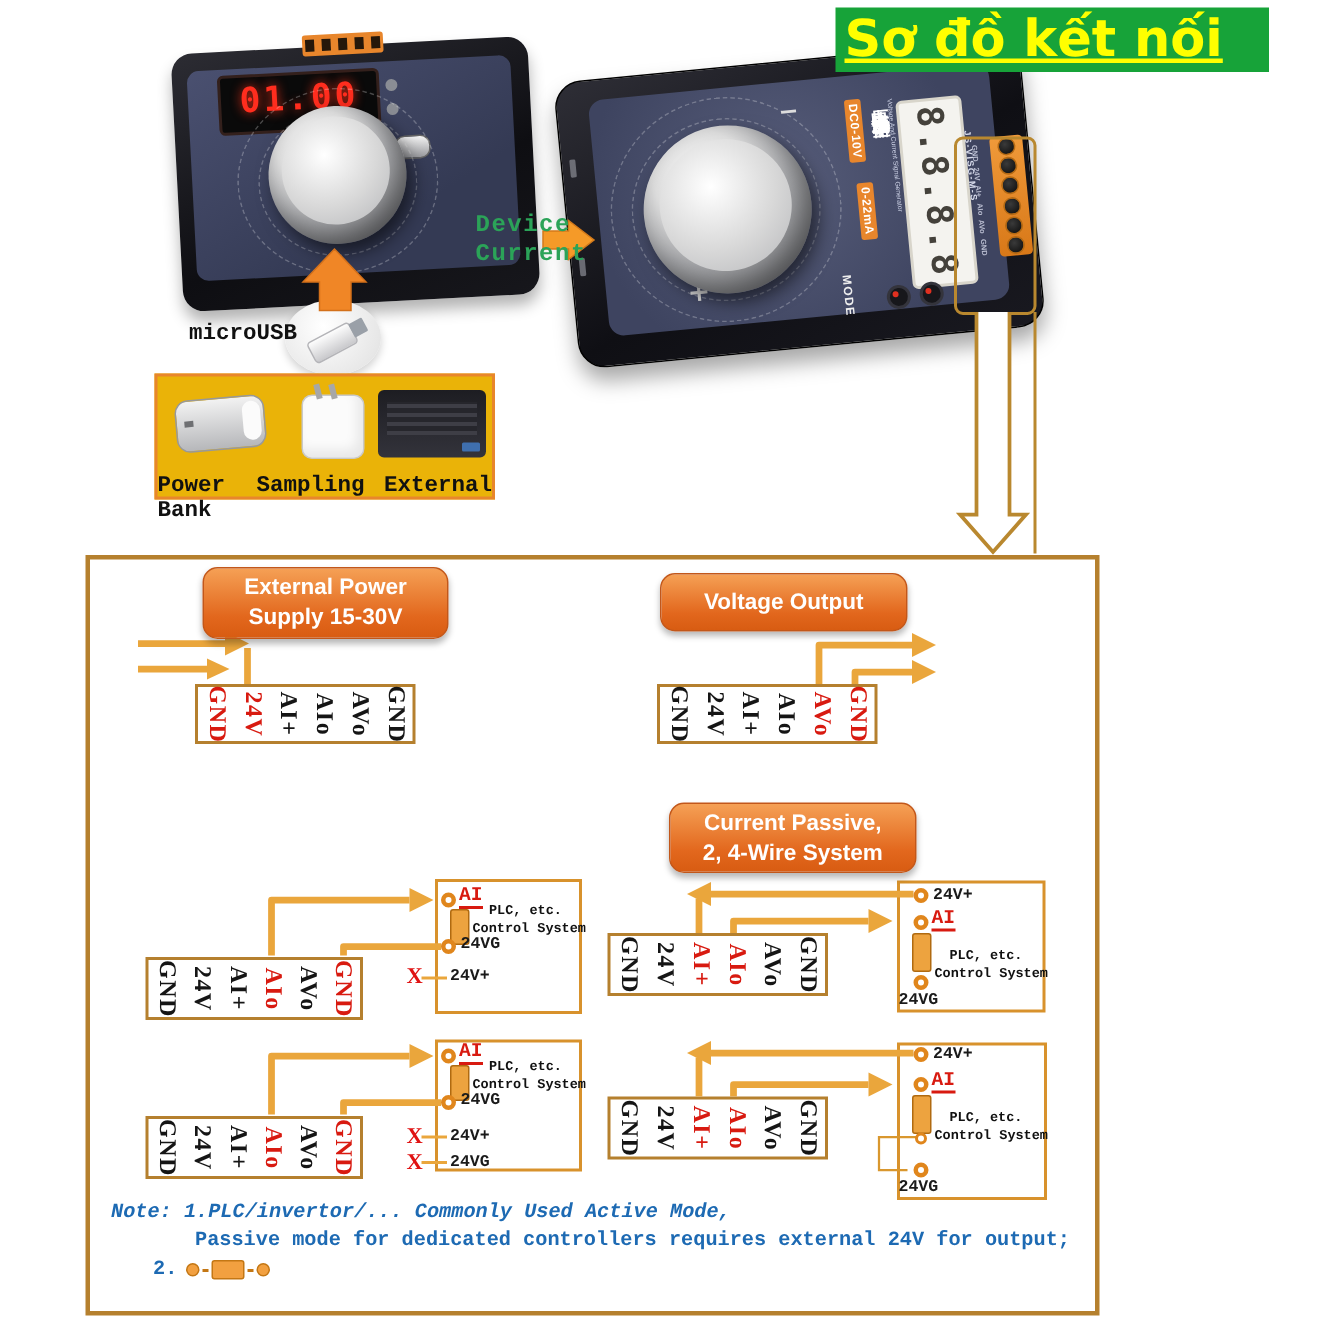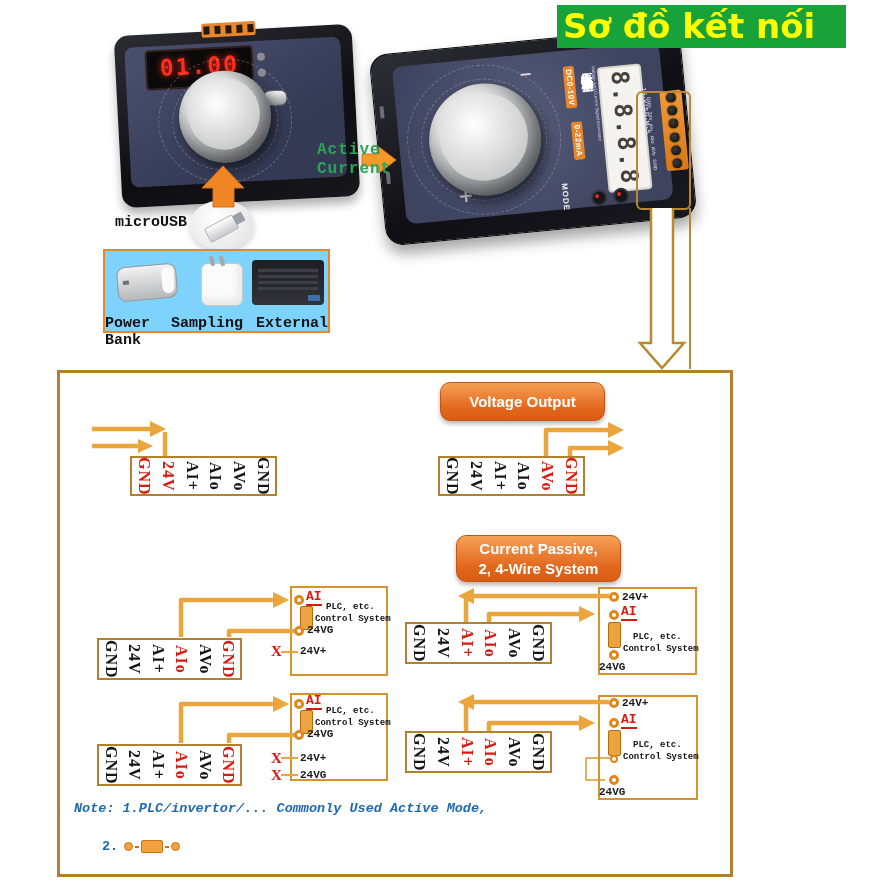--- a/index.html
+++ b/index.html
@@ -81,21 +81,21 @@
   .bd-term{position:absolute;left:286px;top:64px;width:22px;height:80px;border-radius:3px;
            background:linear-gradient(180deg,#f09a3a,#d87818);display:flex;flex-direction:column;
            justify-content:space-around;align-items:center;}
   .bd-term i{display:block;width:10px;height:10px;border-radius:50%;border:1px solid #b56a14;
            background:radial-gradient(circle at 40% 35%,#3a3a3a,#0a0a0a);}
   .bd-tlabs{position:absolute;left:272px;top:66px;height:78px;display:flex;flex-direction:column;
            justify-content:space-around;}
   .bd-tlabs span{writing-mode:vertical-rl;font:bold 5px "Liberation Sans",sans-serif;color:#b9bdd0;}
   .edge-mark{position:absolute;width:4px;height:12px;background:#8b8d96;opacity:.7;border-radius:1px;}
   
-  .accbox{border:2px solid #e8862c;box-sizing:border-box;z-index:3;background:#7dd3fc;}
+  .accbox{border:2px solid #e8862c;box-sizing:border-box;z-index:3;background:#eab308;}
   .pb{position:absolute;left:12px;top:14px;width:58px;height:33px;border-radius:9px;
       background:linear-gradient(180deg,#f2f2f2,#b6b7ba);border:1px solid #97989b;transform:rotate(-5deg);}
   .pb i{position:absolute;right:2px;top:3px;width:12px;height:26px;border-radius:6px;background:#fbfbfb;}
   .pb b{position:absolute;left:5px;top:13px;width:6px;height:4px;background:#6f7073;}
   .chg{position:absolute;left:96px;top:12px;width:40px;height:41px;border-radius:7px;background:#fbfbfb;
        border:1px solid #c9c9c9;box-shadow:inset -4px -5px 8px rgba(0,0,0,.08);}
   .chg i{position:absolute;width:4px;height:10px;background:#a7a7a7;top:-8px;}
   .lap{position:absolute;left:147px;top:9px;width:72px;height:45px;border-radius:4px;
        background:linear-gradient(180deg,#1d1d22,#33333b);}
   .lap i{position:absolute;left:6px;top:8px;right:6px;height:22px;
@@ -107,21 +107,21 @@
   .usb-b{position:absolute;left:14px;top:20px;width:30px;height:14px;border-radius:3px;
          background:linear-gradient(180deg,#fdfdfd,#c9c9cc);border:1px solid #b4b4b8;}
   .usb-t{position:absolute;left:45px;top:22px;width:10px;height:10px;background:#9aa0a8;border-radius:1px;}
   svg{display:block;}
 </style>
 </head>
 <body>
 
 <div class="page">
 
-  <div class="abs banner" style="left:557px;top:5px;width:283px;height:43px;">
+  <div class="abs banner" style="left:557px;top:5px;width:283px;height:43px;text-decoration:underline;">
     <span>Sơ đồ kết nối</span>
   </div>
 
   <div class="abs sd" style="left:118px;top:30px;">
     <div class="sd-body"></div>
     <div class="sd-term">
         <i></i>
         <i></i>
         <i></i>
         <i></i>
@@ -138,23 +138,23 @@
       <i style="left:9px;top:7px;width:72px;height:72px;"></i>
     </div>
   </div>
 
   <div class="abs usbell" style="left:190px;top:200px;width:64px;height:50px;">
     <div class="usbrot">
         <div class="usb-b"></div>
     <div class="usb-t"></div>
       </div>
   </div>
-  <div class="abs monolab" style="left:115px;top:214px;">microUSB</div>
-
-  <div class="abs pwsw" style="left:317px;top:141px;">Active</div>
+  <div class="abs monolab" style="left:126px;top:214px;">microUSB</div>
+
+  <div class="abs pwsw" style="left:317px;top:141px;">Device</div>
   <div class="abs pwsw" style="left:317px;top:160px;">Current</div>
 
   <div class="abs accbox" style="left:103px;top:249px;width:227px;height:84px;">
     <div class="pb">
         <i></i>
         <b></b>
       </div>
     <div class="chg">
       <i style="left:8px;transform:rotate(-14deg);"></i>
         <i style="left:18px;transform:rotate(-14deg);"></i>
@@ -208,24 +208,28 @@
         <i></i>
         <i></i>
         <i></i>
         <i></i>
         <i></i>
     </div>
   </div>
 
   <div class="abs bigbox" style="left:57px;top:370px;width:676px;height:507px;"></div>
 
+  <div class="abs pill" style="left:135px;top:378px;width:162px;height:46px;">
+    <div>External Power</div>
+    <div>Supply 15-30V</div>
+  </div>
   <div class="abs pill" style="left:440px;top:382px;width:163px;height:37px;">
     <div>Voltage Output</div>
   </div>
-  <div class="abs pill" style="left:446px;top:535px;width:163px;height:45px;margin-left:10px;">
+  <div class="abs pill" style="left:446px;top:535px;width:163px;height:45px;">
     <div>Current Passive, </div>
     <div>2,  4-Wire System</div>
   </div>
 
   <div class="abs tbox" style="left:130px;top:456px;width:147px;height:40px;">
     <span class="tl red">GND</span>
     <span class="tl red">24V</span>
     <span class="tl">AI+</span>
     <span class="tl">AIo</span>
     <span class="tl">AVo</span>
@@ -360,20 +364,21 @@
   <div class="abs pcirc" style="left:609px;top:718px;"></div>
   <div class="abs ailab" style="left:621px;top:712px;">AI</div>
   <div class="abs res" style="left:608px;top:730px;height:24px;"></div>
   <div class="abs pcirc sm" style="left:610px;top:755px;"></div>
   <div class="abs plctext" style="left:633px;top:740px;">PLC, etc.</div>
   <div class="abs plctext" style="left:623px;top:752px;">Control System</div>
   <div class="abs pcirc" style="left:609px;top:775px;"></div>
   <div class="abs plab" style="left:599px;top:786px;">24VG</div>
 
   <div class="abs note" style="left:74px;top:801px;font-style:italic;">Note: 1.PLC/invertor/... Commonly Used Active Mode,</div>
+  <div class="abs note" style="left:130px;top:820px;">Passive mode for dedicated controllers requires external 24V for output;</div>
   <div class="abs" style="left:102px;top:839px;display:flex;align-items:center;gap:6px;z-index:6;">
     <span class="note">2.</span>
     <span class="resglyph">
       <i class="rg-c"></i>
         <i class="rg-d"></i>
         <i class="rg-r"></i>
         <i class="rg-d"></i>
         <i class="rg-c"></i>
     </span>
   </div>

